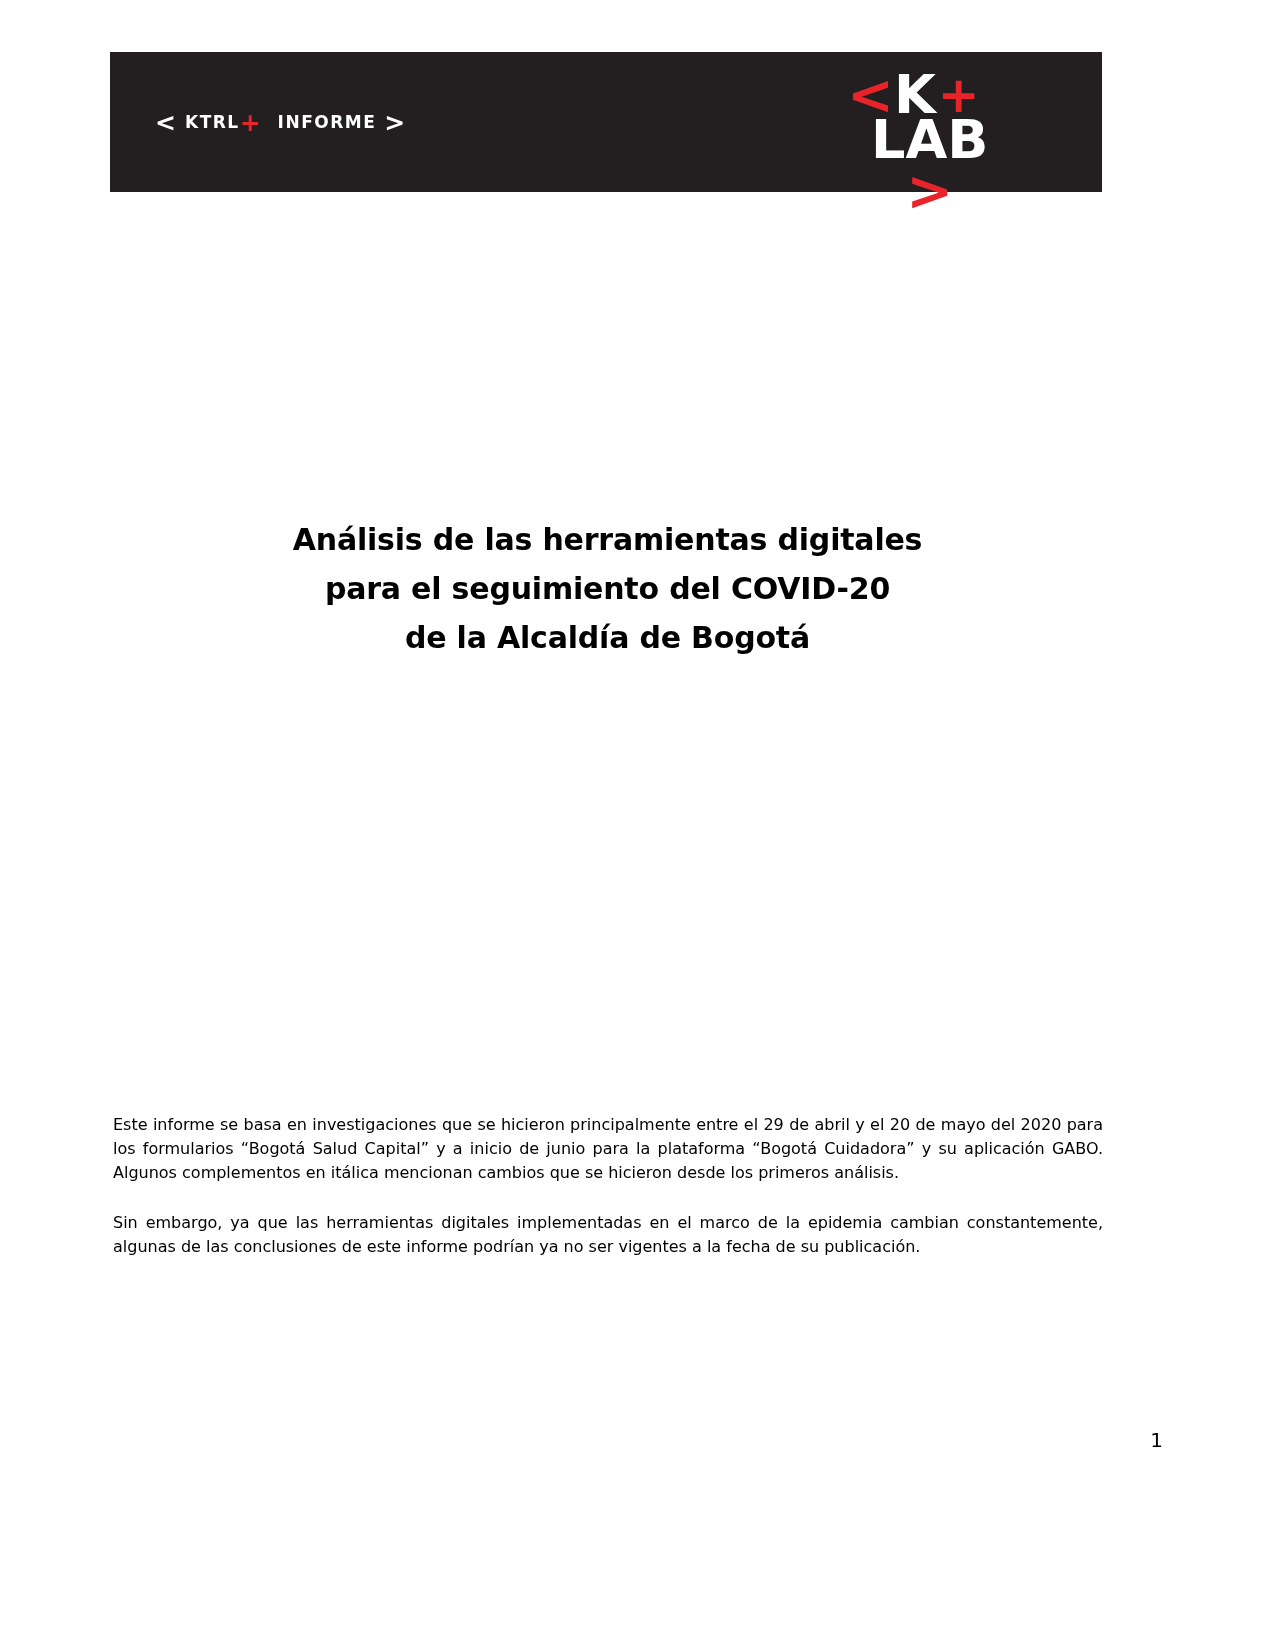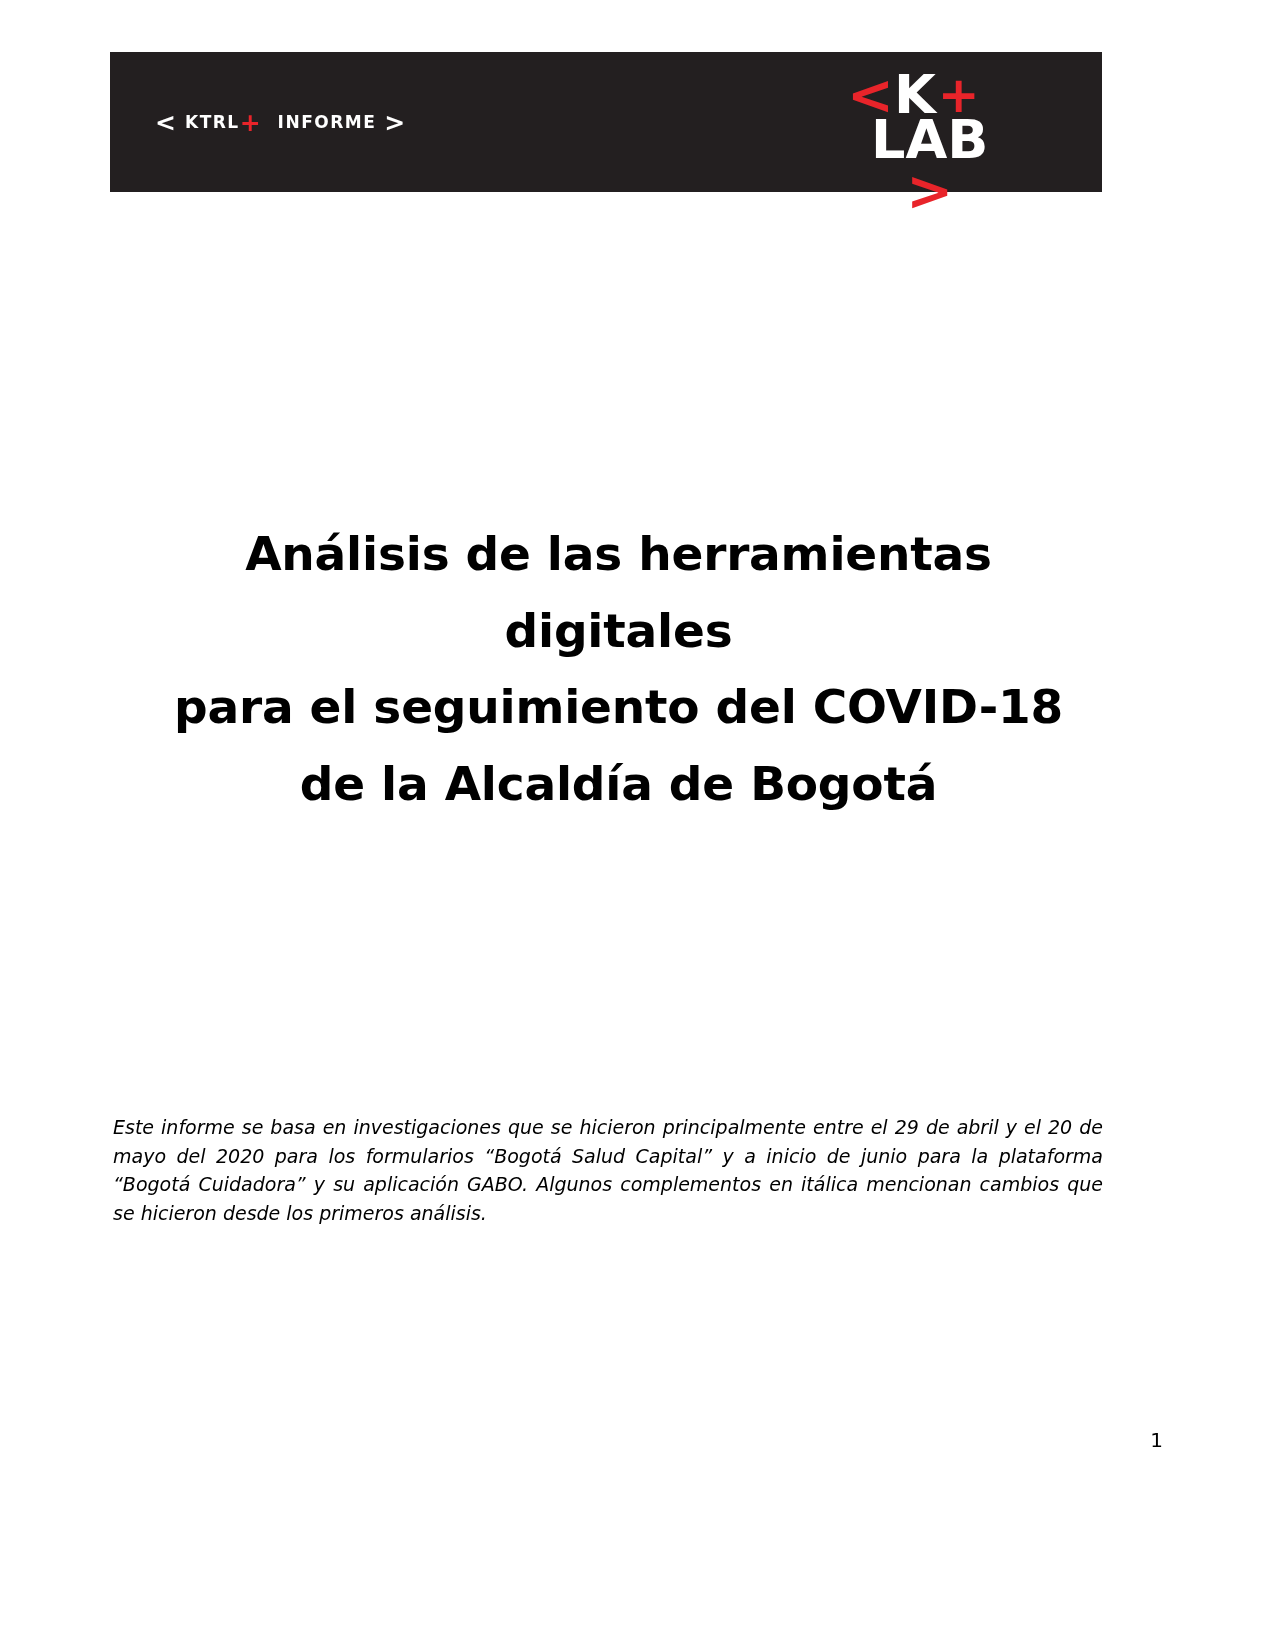--- a/index.html
+++ b/index.html
@@ -90,42 +90,41 @@
   .lg-plus {
     color: #e8242a;
     font-size: 50px;
     font-weight: bold;
     margin-left: 2px;
   }
 
   
   .doc-title {
     position: absolute;
-    left: 126px;
+    left: 115px;
     top: 488px;
     width: 985px;
     text-align: center;
-    font-size: 47px;
+    font-size: 30px;
     font-weight: bold;
     line-height: 1.63;
     letter-spacing: -0.2px;
     margin-top: 28px;
   }
   .doc-title .tline { display: block; }
 
   
   .notes {
     position: absolute;
     left: 113px;
     top: 1113px;
     width: 990px;
   }
   .note-p {
-    font-style: italic;
-    font-size: 19px;
+    font-size: 16px;
     line-height: 1.50;
     text-align: justify;
     margin: 0 0 26px 0;
   }
   .note-p:last-child { margin-bottom: 0; }
 
   
   .page-number {
     position: absolute;
     right: 112px;
@@ -158,23 +157,24 @@
       <div class="lg-row lg-row2">
         <span class="lg-text">LAB</span>
         <span class="lg-angle">&gt;</span>
       </div>
     </div>
 
   </div>
 
   <h1 class="doc-title">
     <span class="tline">Análisis de las herramientas digitales</span>
-    <span class="tline">para el seguimiento del COVID-18</span>
+    <span class="tline">para el seguimiento del COVID-20</span>
     <span class="tline">de la Alcaldía de Bogotá</span>
   </h1>
 
   <div class="notes">
     <p class="note-p">Este informe se basa en investigaciones que se hicieron principalmente entre el 29 de abril y el 20 de mayo del 2020 para los formularios “Bogotá Salud Capital” y a inicio de junio para la plataforma “Bogotá Cuidadora” y su aplicación GABO. Algunos complementos en itálica mencionan cambios que se hicieron desde los primeros análisis.</p>
+    <p class="note-p">Sin embargo, ya que las herramientas digitales implementadas en el marco de la epidemia cambian constantemente, algunas de las conclusiones de este informe podrían ya no ser vigentes a la fecha de su publicación.</p>
   </div>
 
   <div class="page-number">1</div>
 
 </div>
 
 </body></html>

